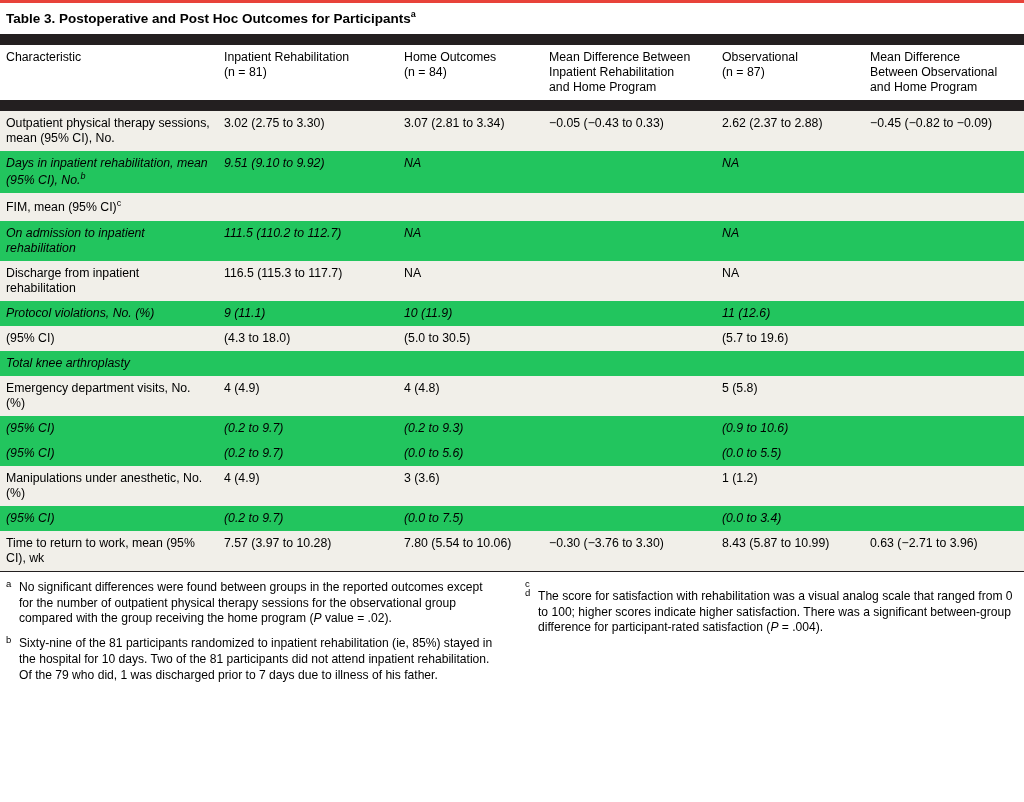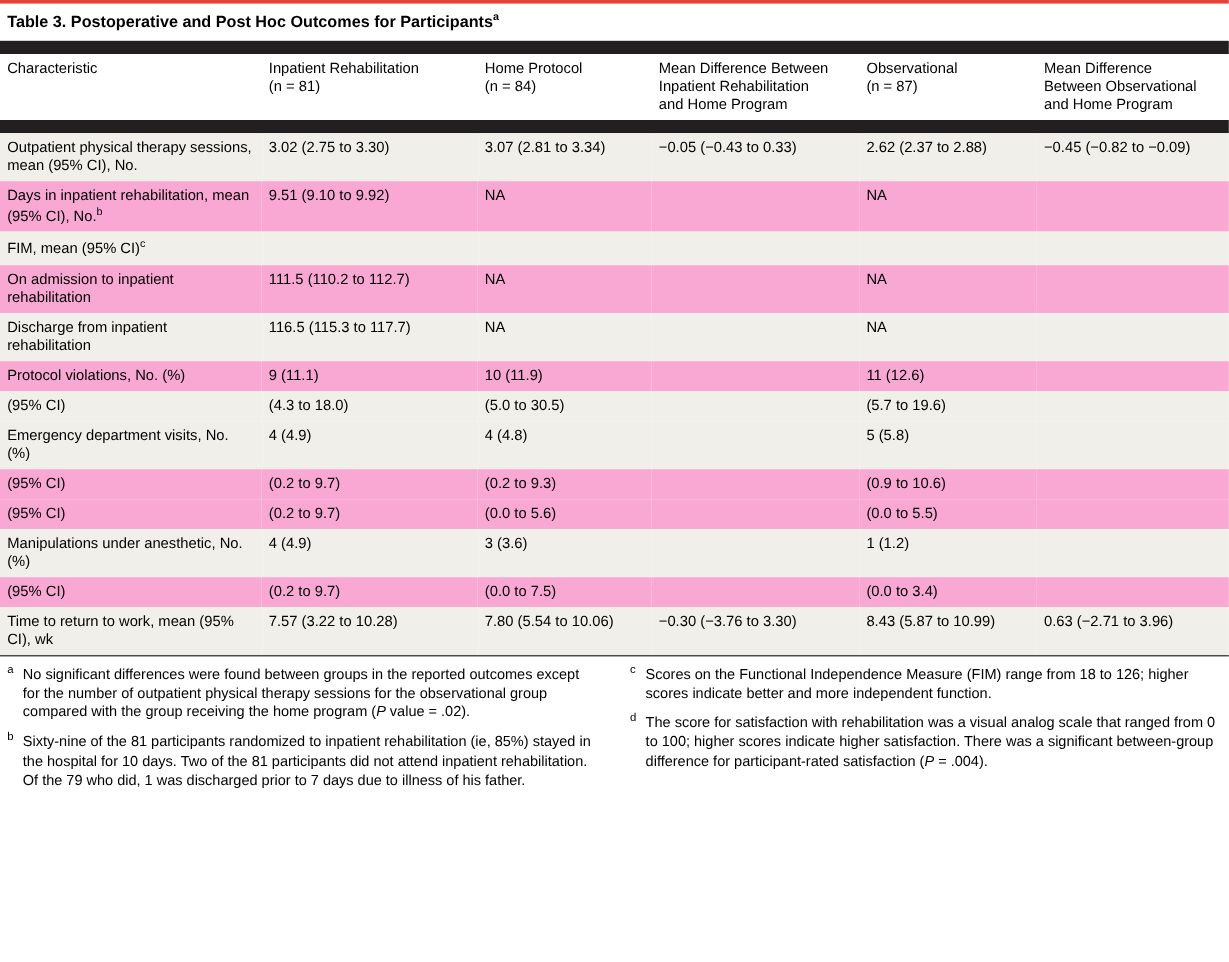--- a/index.html
+++ b/index.html
@@ -57,21 +57,22 @@
   }
   .thead-rule-bot td {
     padding: 0;
     height: 1px;
     background: #231f20;
   }
   tbody tr.shade > td {
     background: #f1efe9;
   }
   tbody tr.plain > td {
-    background: #f9a8d4;
+    background: #22c55e;
+    font-style: italic;
   }
   td.indent1 {
     padding-left: 22px;
   }
   td.indent2 {
     padding-left: 36px;
   }
   sup {
     font-size: 9px;
     vertical-align: super;
@@ -130,21 +131,21 @@
         </tr>
       <tr>
         <th>
           <div>Characteristic</div>
         </th>
         <th>
           <div>Inpatient Rehabilitation</div>
           <div>(n = 81)</div>
         </th>
         <th>
-          <div>Home Protocol</div>
+          <div>Home Outcomes</div>
           <div>(n = 84)</div>
         </th>
         <th>
           <div>Mean Difference Between</div>
           <div>Inpatient Rehabilitation</div>
           <div>and Home Program</div>
         </th>
         <th>
           <div>Observational</div>
           <div>(n = 87)</div>
@@ -209,20 +210,28 @@
           <td></td>
         </tr>
         <tr class="shade">
           <td class="indent1">(95% CI)</td>
           <td>(4.3 to 18.0)</td>
           <td>(5.0 to 30.5)</td>
           <td></td>
           <td>(5.7 to 19.6)</td>
           <td></td>
         </tr>
+        <tr class="plain">
+          <td>Total knee arthroplasty</td>
+          <td></td>
+          <td></td>
+          <td></td>
+          <td></td>
+          <td></td>
+        </tr>
         <tr class="shade">
           <td class="indent1">Emergency department visits, No. (%)</td>
           <td>4 (4.9)</td>
           <td>4 (4.8)</td>
           <td></td>
           <td>5 (5.8)</td>
           <td></td>
         </tr>
         <tr class="plain">
           <td class="indent2">(95% CI)</td>
@@ -251,35 +260,35 @@
         <tr class="plain">
           <td class="indent1">(95% CI)</td>
           <td>(0.2 to 9.7)</td>
           <td>(0.0 to 7.5)</td>
           <td></td>
           <td>(0.0 to 3.4)</td>
           <td></td>
         </tr>
         <tr class="shade">
           <td>Time to return to work, mean (95% CI), wk</td>
-          <td>7.57 (3.22 to 10.28)</td>
+          <td>7.57 (3.97 to 10.28)</td>
           <td>7.80 (5.54 to 10.06)</td>
           <td>−0.30 (−3.76 to 3.30)</td>
           <td>8.43 (5.87 to 10.99)</td>
           <td>0.63 (−2.71 to 3.96)</td>
         </tr>
       </tbody>
   </table>
 
   <div class="bottom-rule"></div>
 
   <div class="footnotes">
     <div class="fn-col" id="fn-left">
         <div class="fn"><span class="marker">a</span><span>No significant differences were found between groups in the reported outcomes except for the number of outpatient physical therapy sessions for the observational group compared with the group receiving the home program (<i>P</i> value = .02).</span></div>
         <div class="fn"><span class="marker">b</span><span>Sixty-nine of the 81 participants randomized to inpatient rehabilitation (ie, 85%) stayed in the hospital for 10 days. Two of the 81 participants did not attend inpatient rehabilitation. Of the 79 who did, 1 was discharged prior to 7 days due to illness of his father.</span></div>
       </div>
     <div class="fn-col" id="fn-right">
-        <div class="fn"><span class="marker">c</span><span>Scores on the Functional Independence Measure (FIM) range from 18 to 126; higher scores indicate better and more independent function.</span></div>
+        <div class="fn"><span class="marker">c</span></div>
         <div class="fn"><span class="marker">d</span><span>The score for satisfaction with rehabilitation was a visual analog scale that ranged from 0 to 100; higher scores indicate higher satisfaction. There was a significant between-group difference for participant-rated satisfaction (<i>P</i> = .004).</span></div>
       </div>
   </div>
 
 </div>
 
 </body></html>

